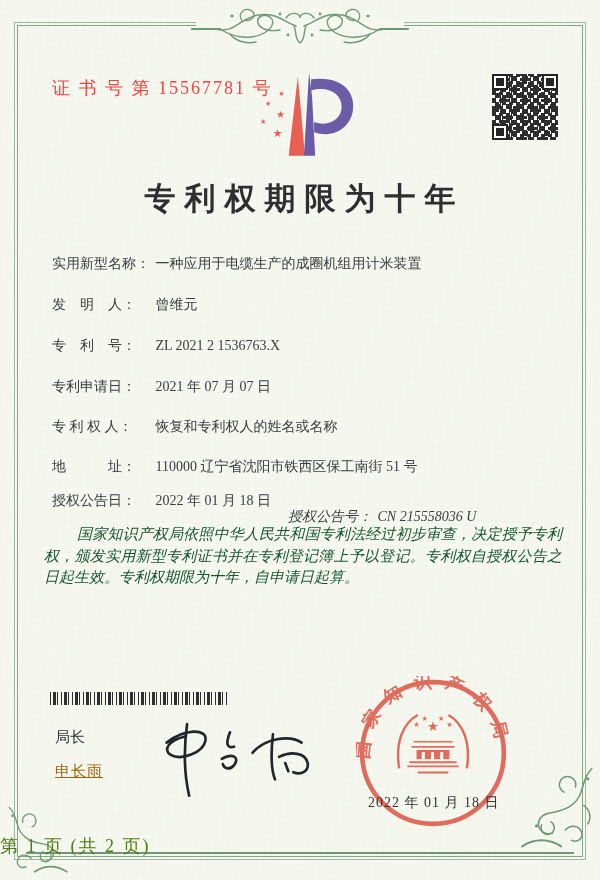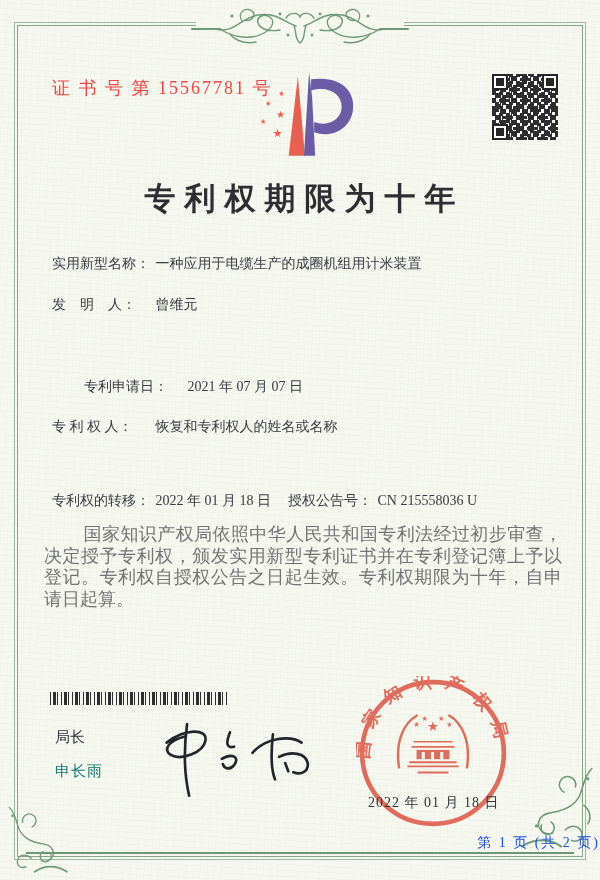--- a/index.html
+++ b/index.html
@@ -36,39 +36,39 @@
       repeating-conic-gradient(#2d2d2d 0 25%, transparent 0 50%) 3px 2px/11px 11px,#fff;}
   .finder{position:absolute;width:16px;height:16px;border:2.5px solid #252525;background:#fff;box-sizing:border-box;}
   .finder::after{content:"";position:absolute;inset:2px;background:#252525;}
   .f-tl{left:0;top:0;} .f-tr{right:0;top:0;} .f-bl{left:0;bottom:0;}
 
   .title{position:absolute;left:0;right:0;top:178px;text-align:center;
     font-size:31px;font-weight:600;letter-spacing:9px;text-indent:9px;color:#2d2d32;z-index:4;}
 
   .frow{position:absolute;left:52px;font-size:14px;color:#3b3b40;z-index:4;white-space:nowrap;}
   .f-label{display:inline-block;min-width:100px;}
-  .r1{top:255px;} .r2{top:296px;} .r3{top:337px;} .r4{top:378px;margin-left:32px;}
+  .r1{top:255px;} .r2{top:296px;} .r3{top:337px;} .r4{top:378px;}
   .r5{top:418px;} .r6{top:458px;} .r7{top:492px;}
-  .pair2{position:absolute;left:236px;top:0;white-space:nowrap;}
+  .pair2{position:absolute;left:236px;top:16px;white-space:nowrap;font-style:italic;}
 
   .paras{position:absolute;left:44px;right:38px;top:524px;z-index:4;
-    font-size:18px;line-height:21.5px;text-align:justify;color:#737373;}
+    font-size:15px;line-height:21.5px;text-align:justify;font-style:italic;color:#14532d;}
   .paras p{margin:0;text-indent:2.2em;}
 
   .barcode{position:absolute;left:50px;top:692px;width:178px;height:13px;z-index:4;background:
     repeating-linear-gradient(90deg,#2f2f2f 0 1.5px,transparent 1.5px 3.5px,#2f2f2f 3.5px 6px,
       transparent 6px 7px,#2f2f2f 7px 8px,transparent 8px 11px);}
   .director-title{position:absolute;left:55px;top:728px;font-size:15px;color:#303036;z-index:4;}
-  .director-name{position:absolute;left:55px;top:762px;font-size:15px;color:#0f766e;letter-spacing:1px;z-index:4;}
+  .director-name{position:absolute;left:55px;top:762px;font-size:15px;color:#a16207;letter-spacing:1px;z-index:4;text-decoration:underline;}
   .signature{position:absolute;left:150px;top:716px;width:205px;height:92px;z-index:5;}
 
   .seal{position:absolute;left:356px;top:676px;width:154px;height:154px;z-index:5;opacity:.88;}
   .issue-date{position:absolute;left:368px;top:794px;font-size:14px;color:#333338;z-index:6;letter-spacing:1px;}
 
-  .footer{position:absolute;left:0;right:0;top:834px;text-align:right;font-size:14px;color:#1d4ed8;z-index:4;letter-spacing:2px;}
+  .footer{position:absolute;left:0;right:0;top:834px;text-align:left;font-size:18px;color:#4d7c0f;z-index:4;letter-spacing:2px;}
 </style>
 </head>
 <body>
 
 <div class="paper">
 
   <div class="frame"></div>
   <div class="bottom-rule"></div>
   <div class="orn-patch"></div>
 
@@ -135,30 +135,38 @@
   <h1 class="title" style="margin:0;">专利权期限为十年</h1>
 
   <div class="frow r2">
     <span class="f-label">发　明　人：</span>
     <span class="f-value">曾维元</span>
   </div>
   <div class="frow r1">
     <span class="f-label">实用新型名称：</span>
     <span class="f-value">一种应用于电缆生产的成圈机组用计米装置</span>
   </div>
+  <div class="frow r3">
+    <span class="f-label">专　利　号：</span>
+    <span class="f-value">ZL 2021 2 1536763.X</span>
+  </div>
   <div class="frow r4">
     <span class="f-label">专利申请日：</span>
     <span class="f-value">2021 年 07 月 07 日</span>
   </div>
   <div class="frow r5">
     <span class="f-label">专 利 权 人：</span>
     <span class="f-value">恢复和专利权人的姓名或名称</span>
   </div>
+  <div class="frow r6">
+    <span class="f-label">地　　　址：</span>
+    <span class="f-value">110000 辽宁省沈阳市铁西区保工南街 51 号</span>
+  </div>
   <div class="frow r7">
-    <span class="f-label">专利权的转移：</span>
+    <span class="f-label">授权公告日：</span>
     <span class="f-value">2022 年 01 月 18 日</span>
     <span class="pair2">
       <span class="f-label" style="min-width:86px;">授权公告号：</span>
       <span class="f-value">CN 215558036 U</span>
     </span>
   </div>
 
   <div class="paras">
     <p>国家知识产权局依照中华人民共和国专利法经过初步审查，决定授予专利权，颁发实用新型专利证书并在专利登记簿上予以登记。专利权自授权公告之日起生效。专利权期限为十年，自申请日起算。</p>
   </div>

